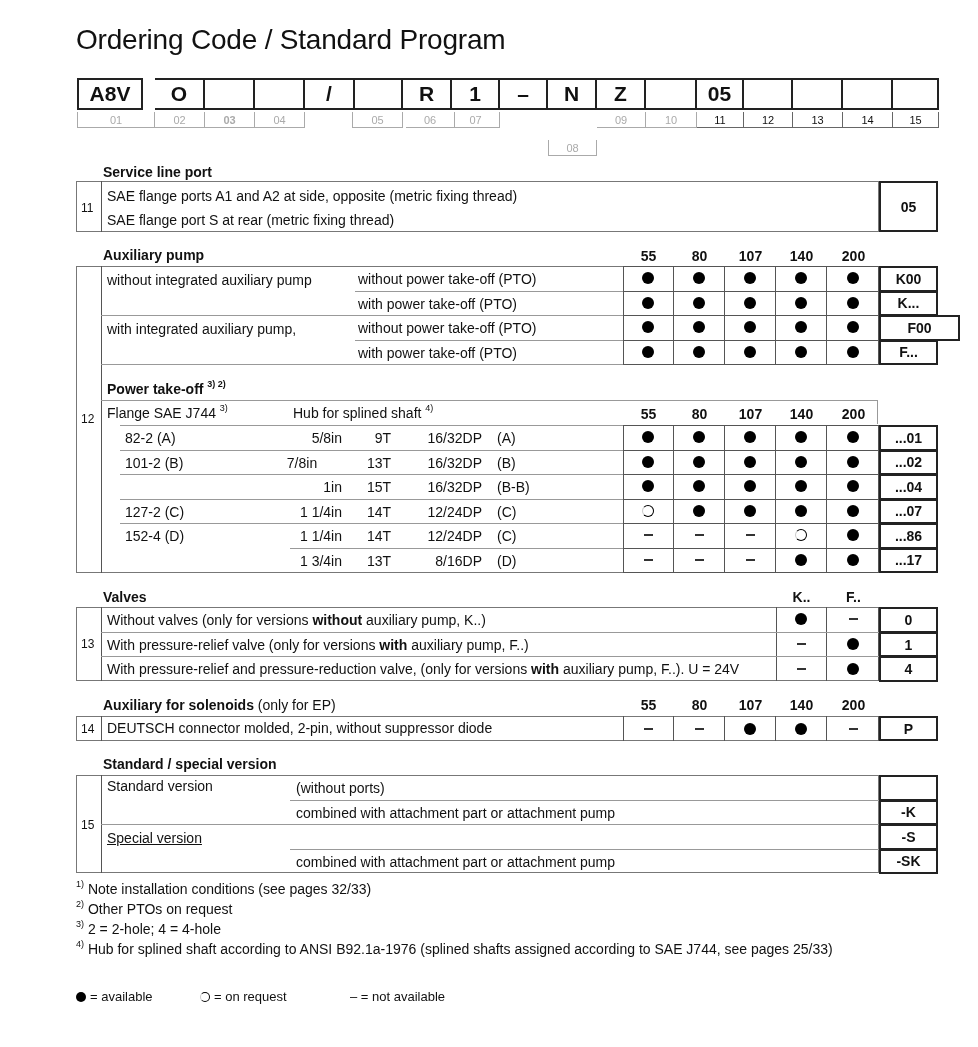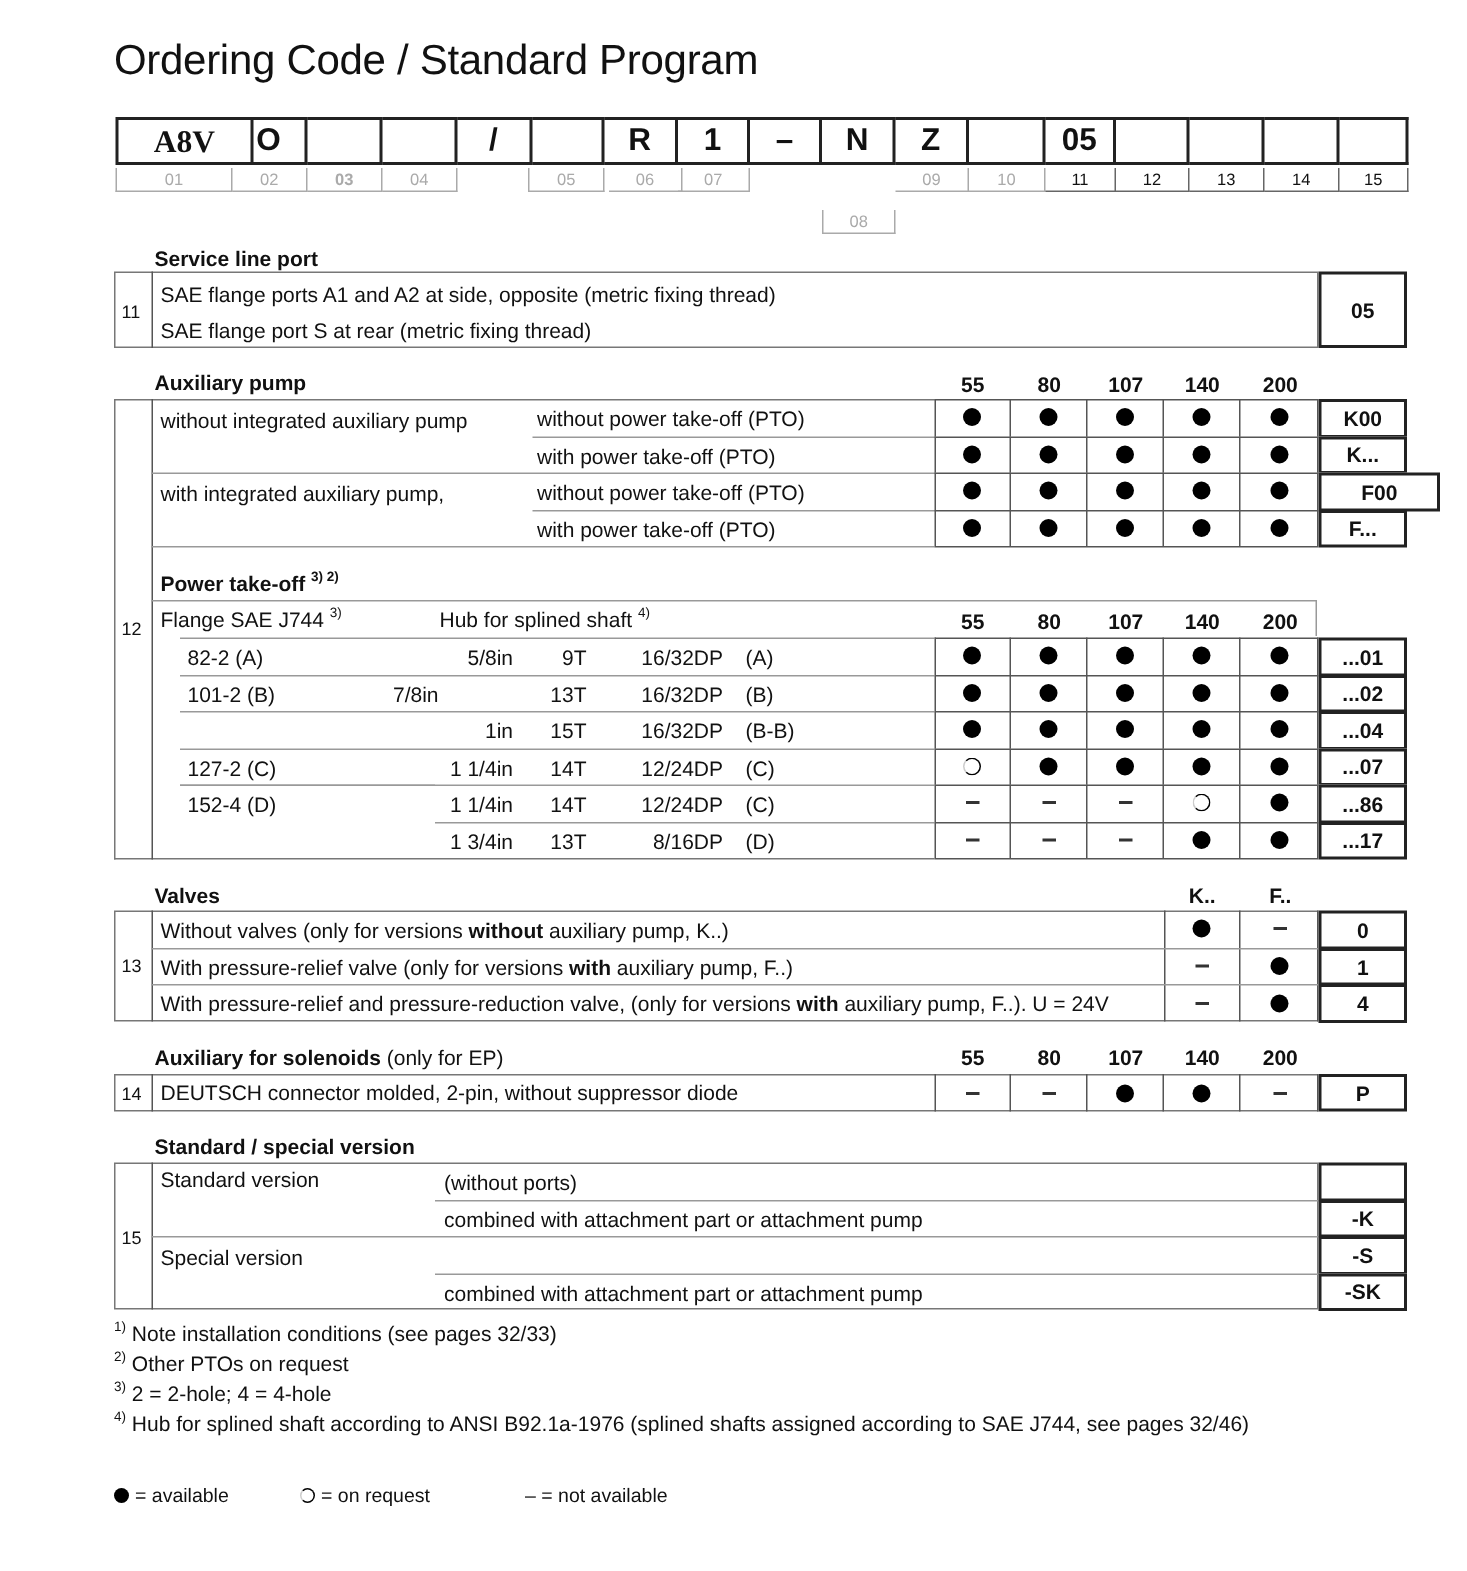--- a/index.html
+++ b/index.html
@@ -30,21 +30,21 @@
   .rownum { position:absolute; font-size:12px; }
   .foot { font-size:14px; }
   sup { font-size:9px; vertical-align:top; position:relative; top:-2px; }
 </style>
 </head>
 <body>
 
 <div class="abs title">Ordering Code / Standard Program</div>
 
 <div id="codebar">
-    <div class="cbox first" style="left:77px;width:92px;top:78px;font-family:Liberation Serif, serif;">
+    <div class="cbox first" style="left:77px;width:66px;top:78px;">
       <span>A8V</span>
     </div>
     <div class="cbox" style="left:155px;width:50px;top:78px;">
       <span>O</span>
     </div>
     <div class="cbox" style="left:205px;width:50px;top:78px;">
       <span></span>
     </div>
     <div class="cbox" style="left:255px;width:50px;top:78px;">
       <span></span>
@@ -281,21 +281,21 @@
       <span class="dot"></span>
     </div>
     <div class="mcell" style="left:828px;top:425px;width:51px;height:24.5px;">
       <span class="dot"></span>
     </div>
     <div class="line" style="left:623px;top:449.5px;width:256px;height:1px;"></div>
     <div class="codecell" style="left:879px;top:425px;width:59px;height:25.5px;">
       <span>...01</span>
     </div>
     <div class="abs t" style="left:125px;top:454.5px;">101-2 (B)</div>
-    <div class="abs t" style="left:262px;top:454.5px;width:80px;text-align:left;">7/8in</div>
+    <div class="abs t" style="left:262px;top:454.5px;width:80px;text-align:center;">7/8in</div>
     <div class="abs t" style="left:355px;top:454.5px;width:36px;text-align:right;">13T</div>
     <div class="abs t" style="left:400px;top:454.5px;width:82px;text-align:right;">16/32DP</div>
     <div class="abs t" style="left:497px;top:454.5px;">(B)</div>
     <div class="line" style="left:623px;top:449.5px;width:1px;height:24.5px;"></div>
     <div class="mcell" style="left:623px;top:449.5px;width:51px;height:24.5px;">
       <span class="dot"></span>
     </div>
     <div class="mcell" style="left:674px;top:449.5px;width:51px;height:24.5px;">
       <span class="dot"></span>
     </div>
@@ -500,21 +500,21 @@
     <div class="codecell" style="left:879px;top:716px;width:59px;height:25px;">
       <span>P</span>
     </div>
   </div>
 
 <div class="abs sec-title" style="left:103px;top:756px;">Standard / special version</div>
 <div class="box" style="left:76px;top:775px;width:803px;height:98px;"></div>
 <div class="line" style="left:101px;top:775px;width:1px;height:98px;"></div>
 <div class="rownum" style="left:81px;top:818px;">15</div>
 <div class="abs t" style="left:107px;top:778px;">Standard version</div>
-<div class="abs t" style="left:107px;top:830px;">Special version</div>
+<div class="abs t" style="left:107px;top:830px;text-decoration:underline;">Special version</div>
 <div class="lgray" style="left:101px;top:824px;width:778px;height:1px;"></div>
 <div class="lgray" style="left:290px;top:800px;width:589px;height:1px;"></div>
 <div class="lgray" style="left:290px;top:849px;width:589px;height:1px;"></div>
 <div id="ver-rows">
     <div class="abs t" style="left:296px;top:780px;">(without ports)</div>
     <div class="codecell" style="left:879px;top:775px;width:59px;height:25.5px;">
       <span></span>
     </div>
     <div class="abs t" style="left:296px;top:804.5px;">combined with attachment part or attachment pump</div>
     <div class="codecell" style="left:879px;top:799.5px;width:59px;height:25.5px;">
@@ -526,21 +526,21 @@
     <div class="abs t" style="left:296px;top:853.5px;">combined with attachment part or attachment pump</div>
     <div class="codecell" style="left:879px;top:848.5px;width:59px;height:25.5px;">
       <span>-SK</span>
     </div>
   </div>
 
 <div id="footnotes">
     <div class="abs foot" style="left:76px;top:881px;"><sup>1)</sup> <span>Note installation conditions (see pages 32/33)</span></div>
     <div class="abs foot" style="left:76px;top:901px;"><sup>2)</sup> <span>Other PTOs on request</span></div>
     <div class="abs foot" style="left:76px;top:921px;"><sup>3)</sup> <span>2 = 2-hole; 4 = 4-hole</span></div>
-    <div class="abs foot" style="left:76px;top:941px;"><sup>4)</sup> <span>Hub for splined shaft according to ANSI B92.1a-1976 (splined shafts assigned according to SAE J744, see pages 32/46)</span></div>
+    <div class="abs foot" style="left:76px;top:941px;"><sup>4)</sup> <span>Hub for splined shaft according to ANSI B92.1a-1976 (splined shafts assigned according to SAE J744, see pages 25/33)</span></div>
   </div>
 
 <div class="abs foot" style="left:76px;top:989px;font-size:13px;display:flex;align-items:center;gap:4px;">
   <span class="dot" style="width:10px;height:10px;"></span>
   <span>= available</span>
 </div>
 <div class="abs foot" style="left:200px;top:989px;font-size:13px;display:flex;align-items:center;gap:4px;">
   <span class="ring" style="width:8px;height:8px;"></span>
   <span>= on request</span>
 </div>

